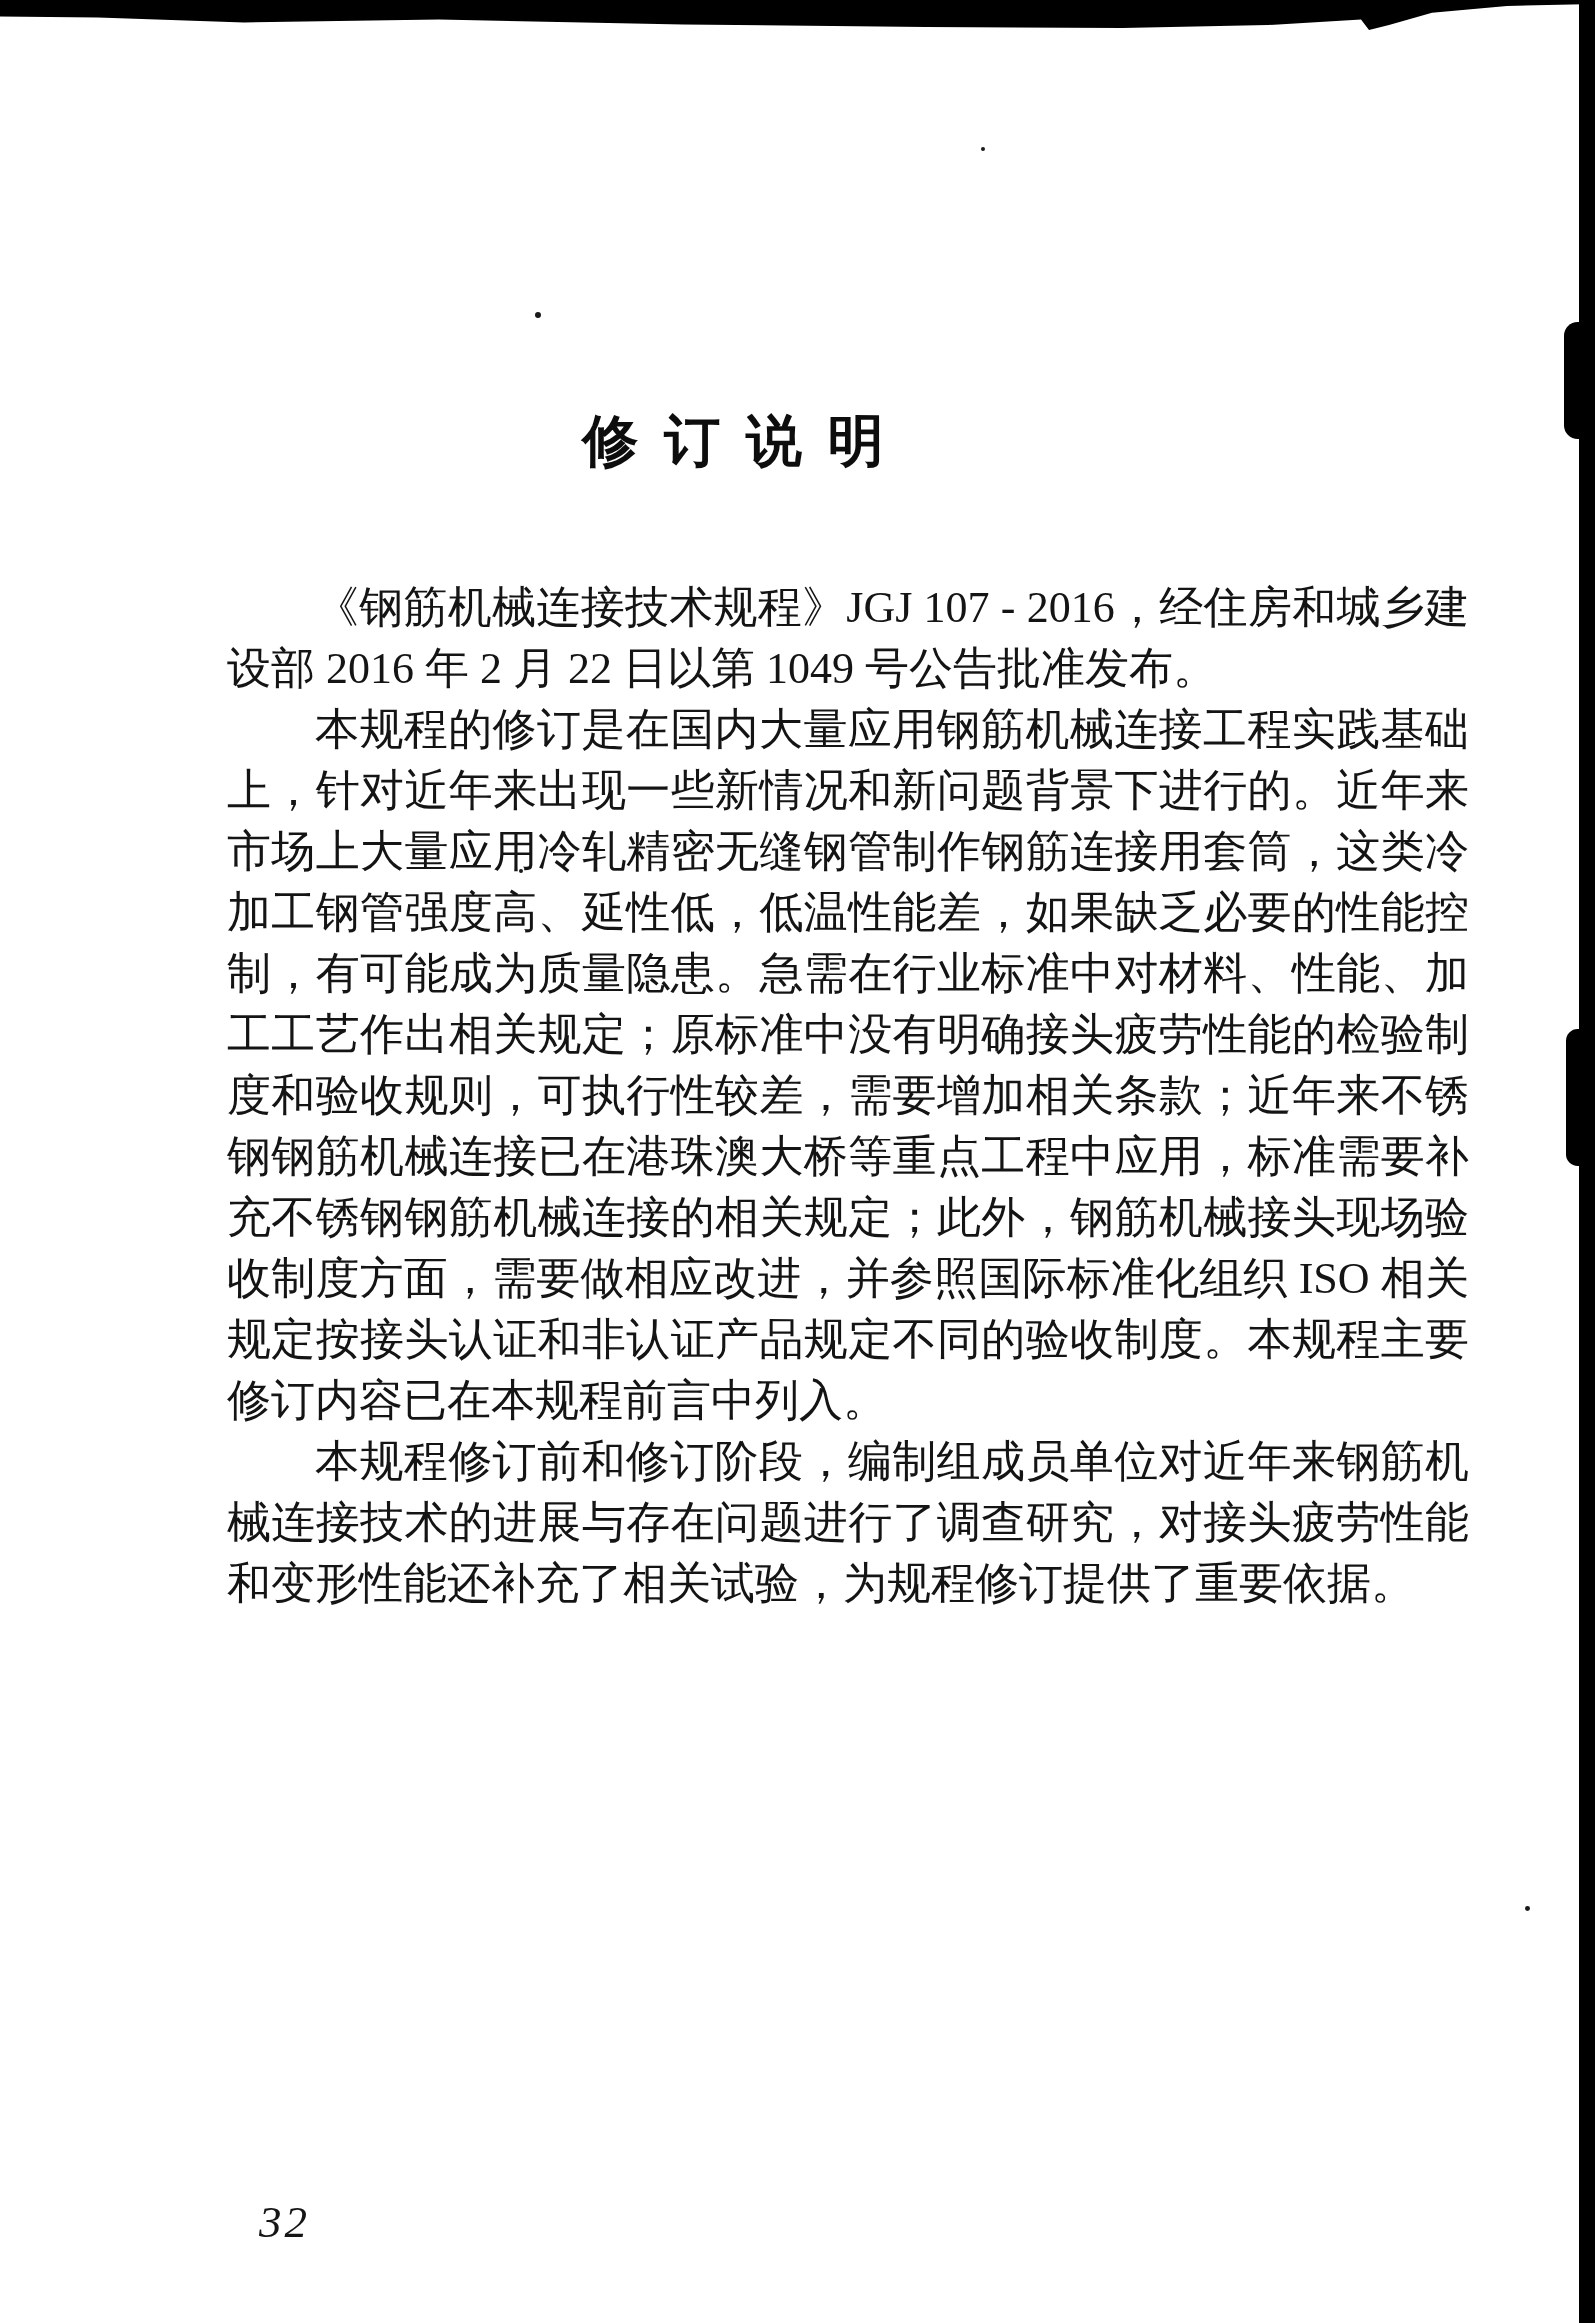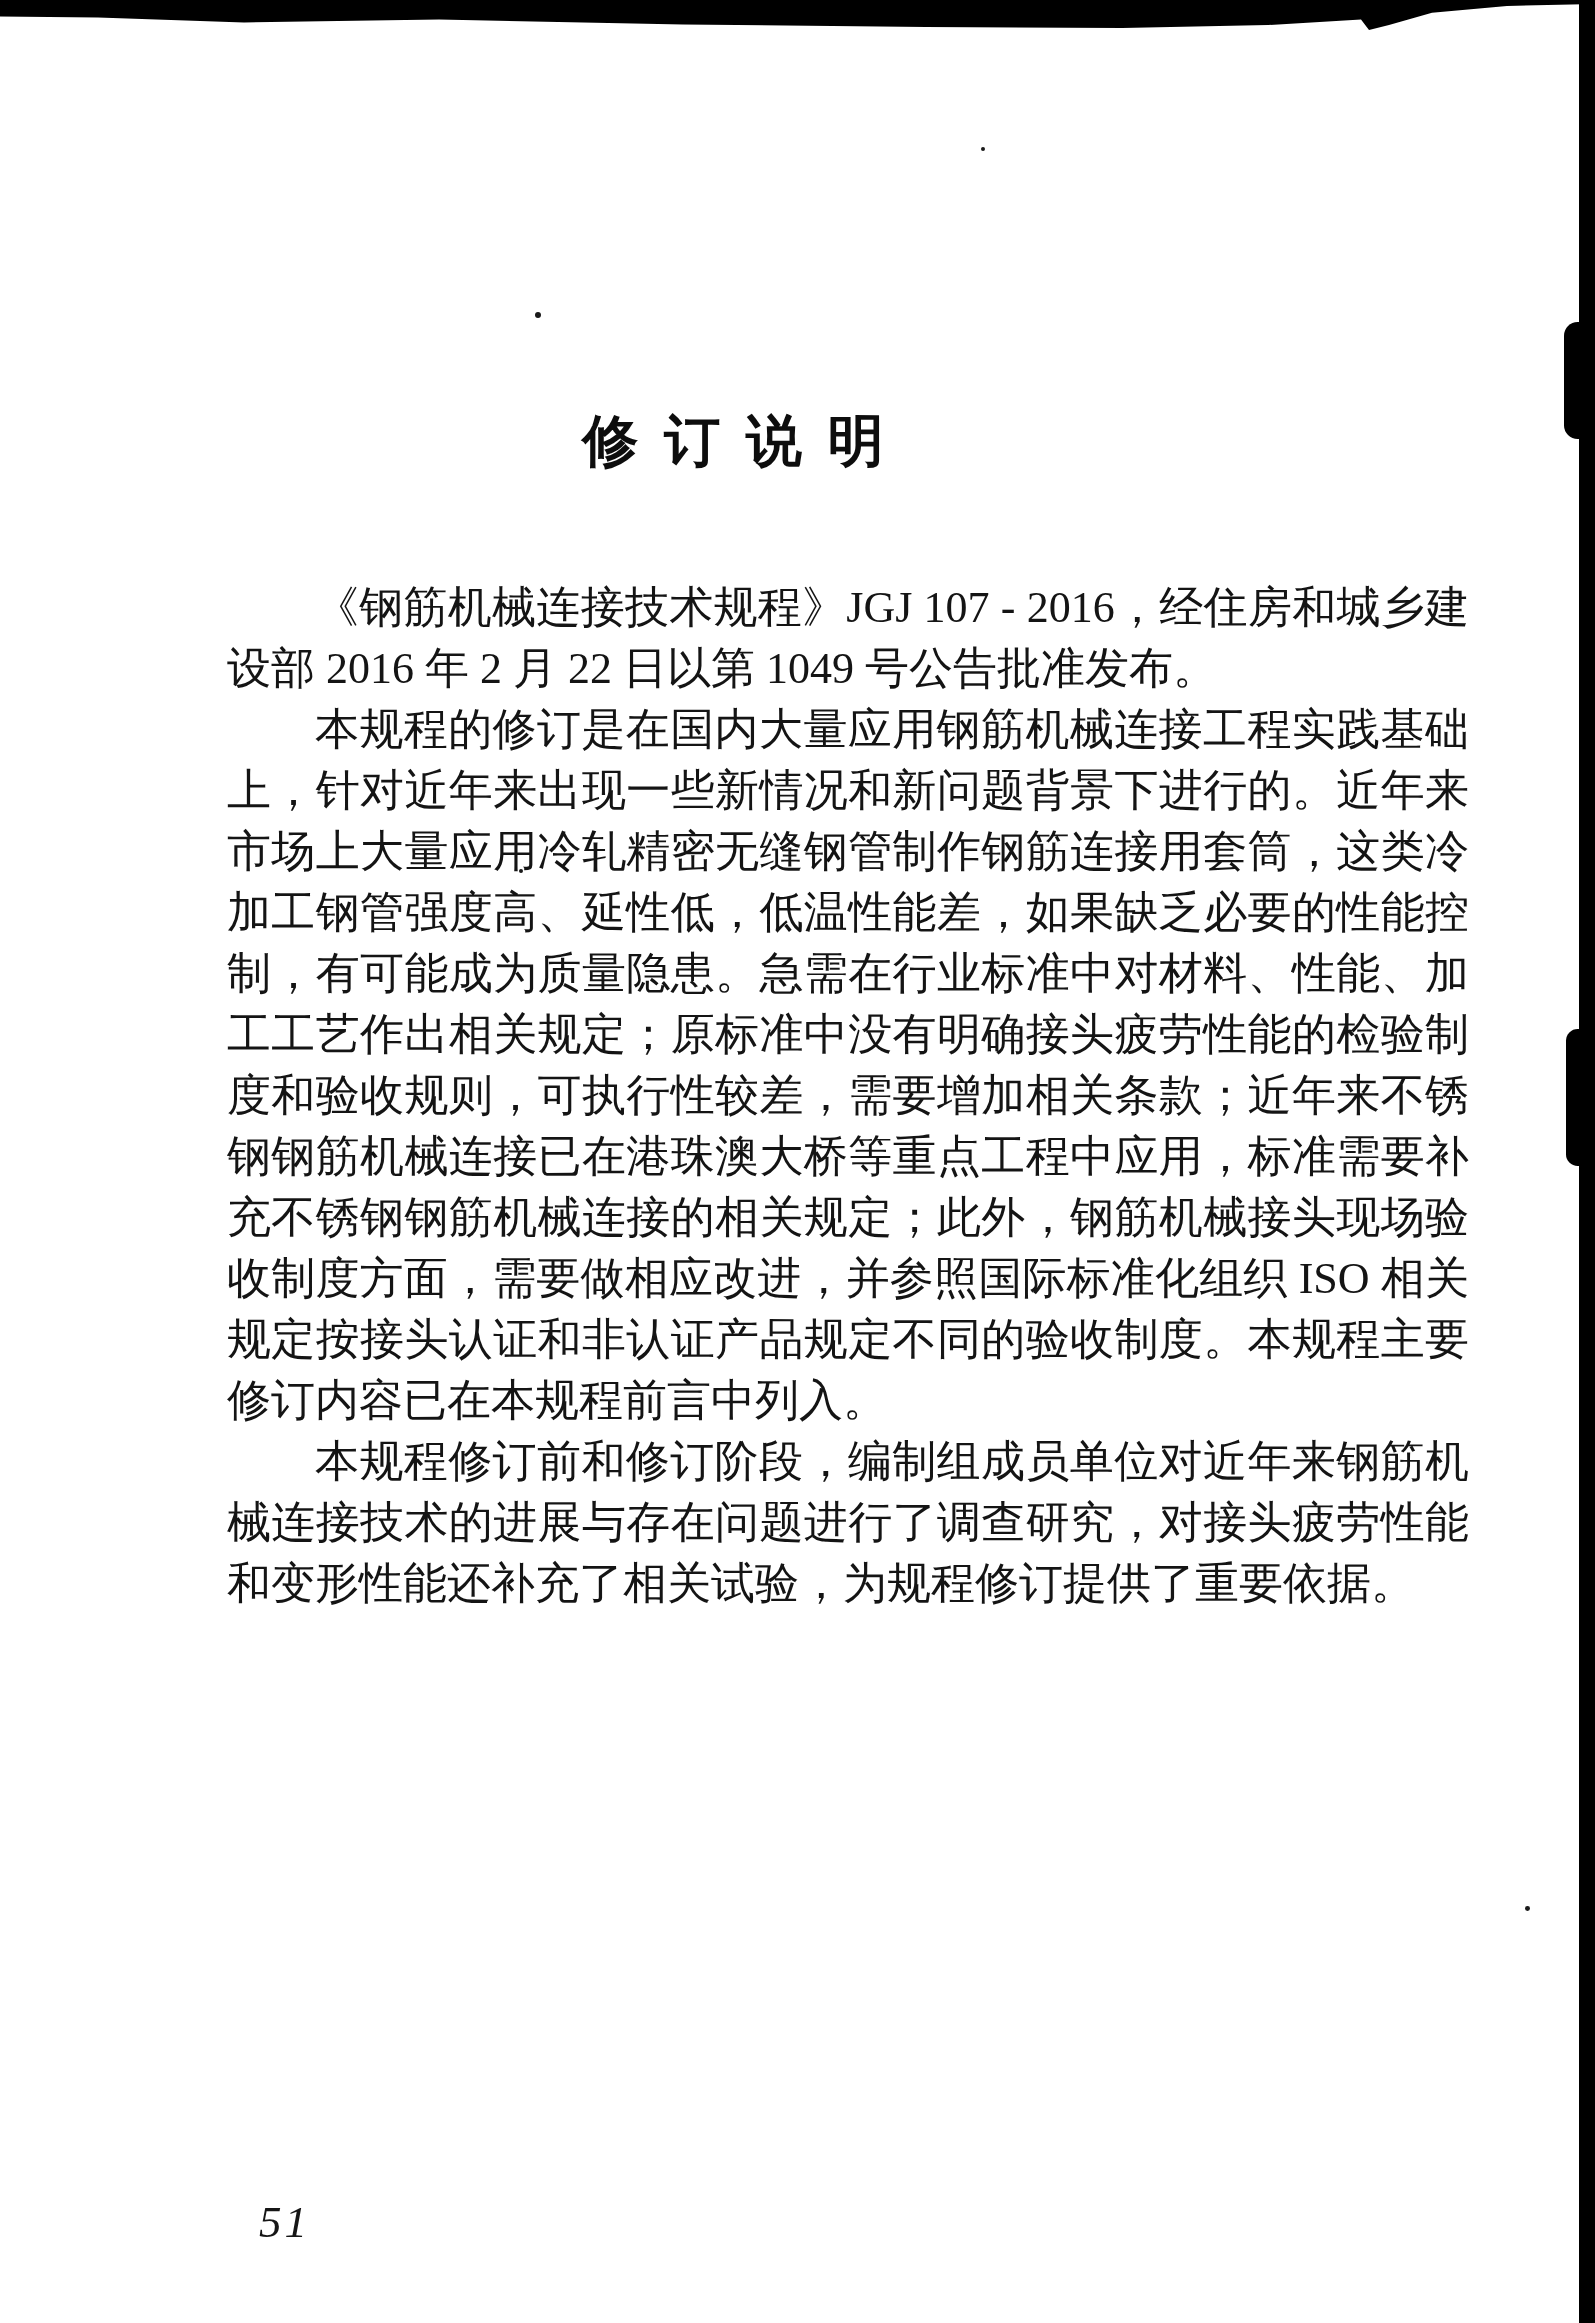--- a/index.html
+++ b/index.html
@@ -97,16 +97,16 @@
   <div class="speck speck4"></div>
 
   <h1 class="doc-title">修 订 说 明</h1>
 
   <div class="doc-body">
     <p>《钢筋机械连接技术规程》JGJ 107 - 2016，经住房和城乡建设部 2016 年 2 月 22 日以第 1049 号公告批准发布。</p>
     <p>本规程的修订是在国内大量应用钢筋机械连接工程实践基础上，针对近年来出现一些新情况和新问题背景下进行的。近年来市场上大量应用冷轧精密无缝钢管制作钢筋连接用套筒，这类冷加工钢管强度高、延性低，低温性能差，如果缺乏必要的性能控制，有可能成为质量隐患。急需在行业标准中对材料、性能、加工工艺作出相关规定；原标准中没有明确接头疲劳性能的检验制度和验收规则，可执行性较差，需要增加相关条款；近年来不锈钢钢筋机械连接已在港珠澳大桥等重点工程中应用，标准需要补充不锈钢钢筋机械连接的相关规定；此外，钢筋机械接头现场验收制度方面，需要做相应改进，并参照国际标准化组织 ISO 相关规定按接头认证和非认证产品规定不同的验收制度。本规程主要修订内容已在本规程前言中列入。</p>
     <p>本规程修订前和修订阶段，编制组成员单位对近年来钢筋机械连接技术的进展与存在问题进行了调查研究，对接头疲劳性能和变形性能还补充了相关试验，为规程修订提供了重要依据。</p>
   </div>
 
-  <div class="page-number">51</div>
+  <div class="page-number">32</div>
 
 </div>
 
 
 </body></html>

